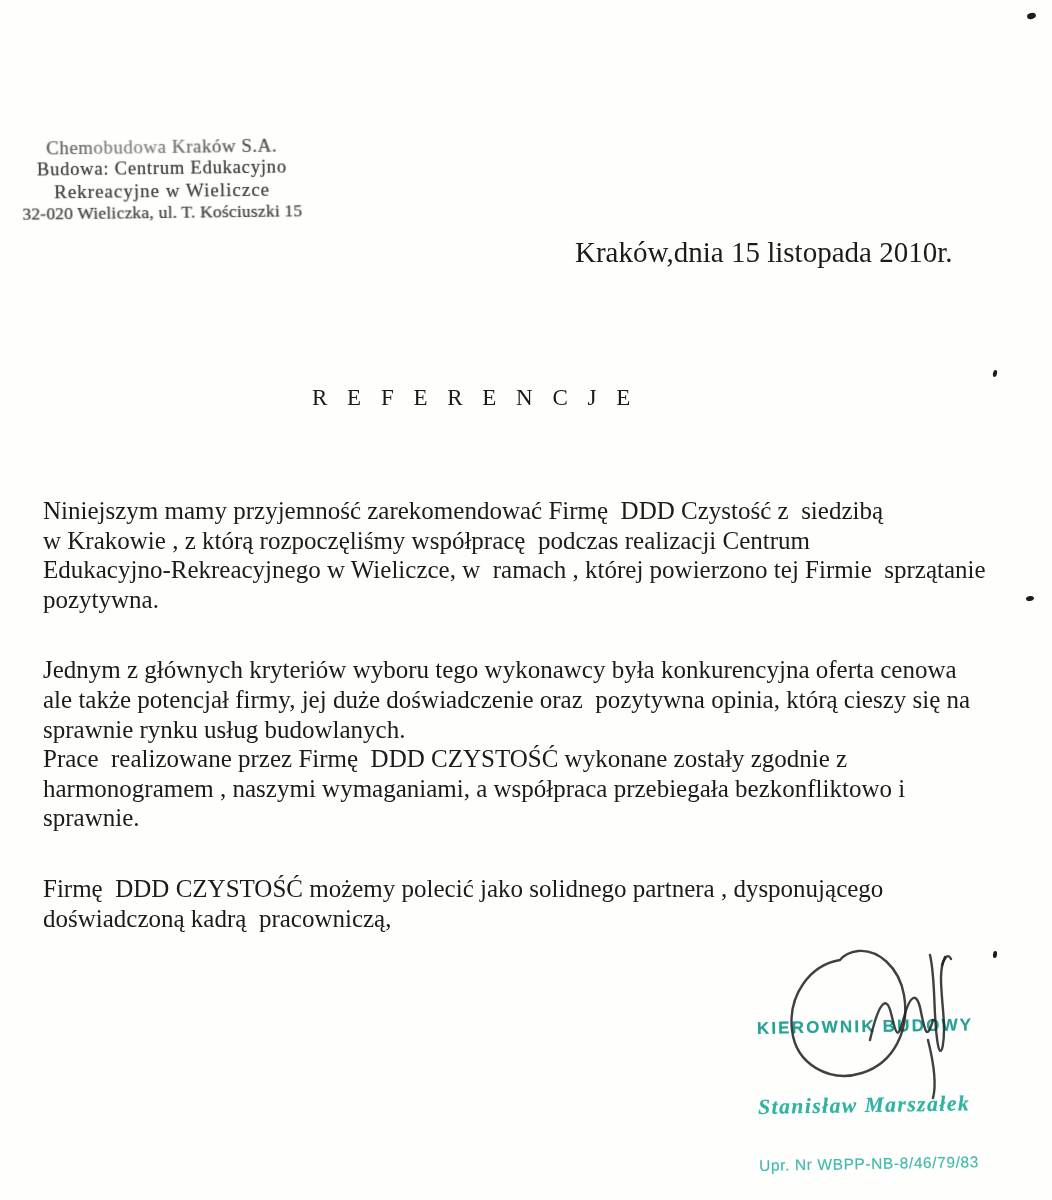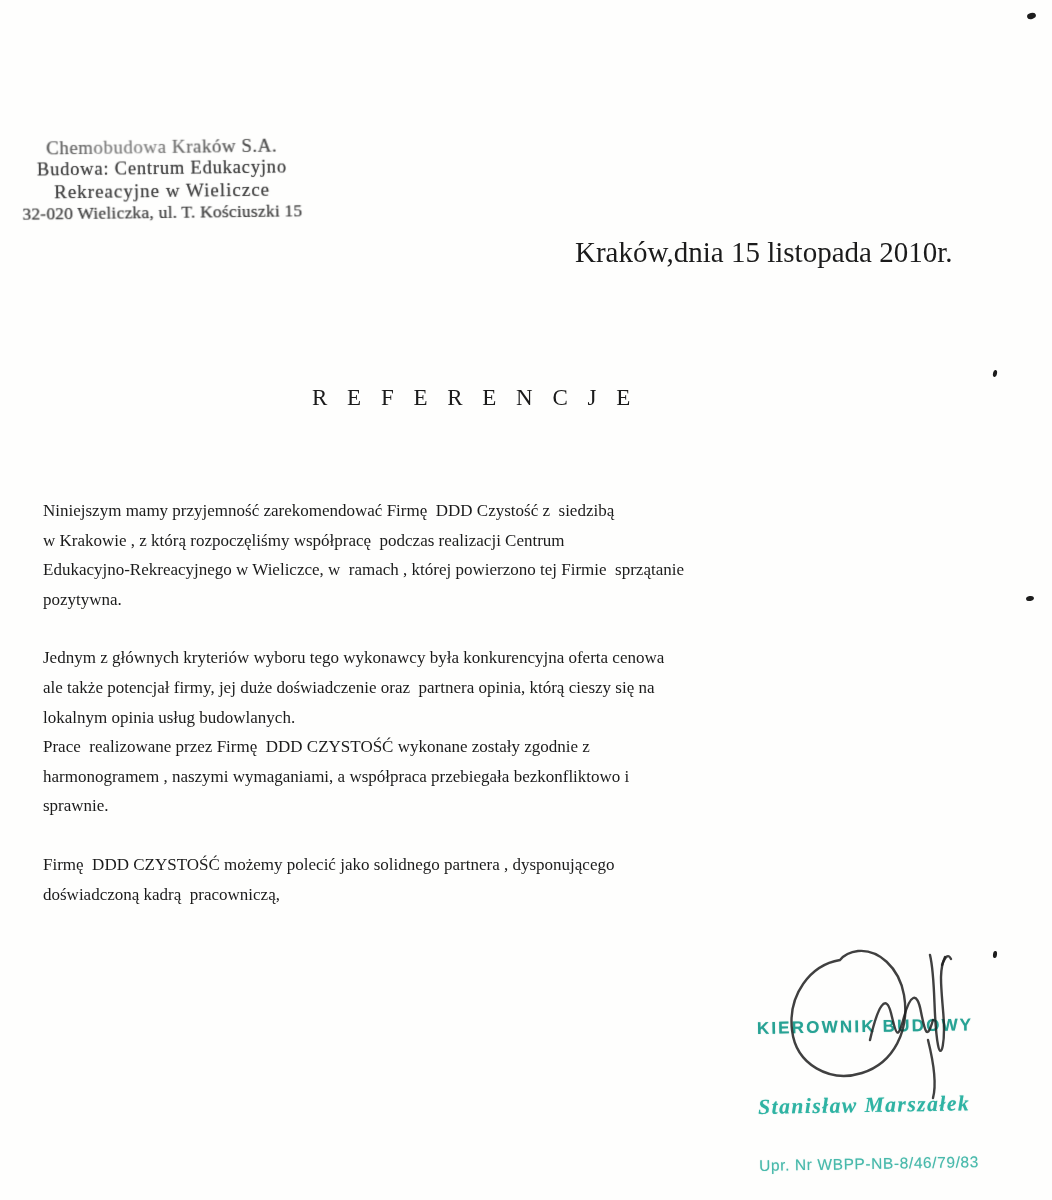--- a/index.html
+++ b/index.html
@@ -57,25 +57,25 @@
     font-size: 23px;
     letter-spacing: 7px;
     white-space: pre;
   }
 
   .body-text {
     position: absolute;
     left: 43px;
     top: 496px;
     width: 980px;
-    font-size: 17px;
+    font-size: 25px;
     line-height: 29.6px;
   }
   .paragraph { margin: 0; }
-  .paragraph + .paragraph { margin-top: 29px; }
+  .paragraph + .paragraph { margin-top: 41px; }
   .line { white-space: pre; }
 
   
   .signature-stamp {
     position: absolute;
     left: 758px;
     top: 981px;
     transform: rotate(-1deg);
     white-space: pre;
   }
@@ -141,22 +141,22 @@
 
   <div class="body-text">
     <div class="paragraph">
       <div class="line">Niniejszym mamy przyjemność zarekomendować Firmę  DDD Czystość z  siedzibą</div>
       <div class="line">w Krakowie , z którą rozpoczęliśmy współpracę  podczas realizacji Centrum</div>
       <div class="line">Edukacyjno-Rekreacyjnego w Wieliczce, w  ramach , której powierzono tej Firmie  sprzątanie</div>
       <div class="line">pozytywna.</div>
     </div>
     <div class="paragraph">
       <div class="line">Jednym z głównych kryteriów wyboru tego wykonawcy była konkurencyjna oferta cenowa</div>
-      <div class="line">ale także potencjał firmy, jej duże doświadczenie oraz  partnera opinia, którą cieszy się na</div>
-      <div class="line">lokalnym opinia usług budowlanych.</div>
+      <div class="line">ale także potencjał firmy, jej duże doświadczenie oraz  pozytywna opinia, którą cieszy się na</div>
+      <div class="line">sprawnie rynku usług budowlanych.</div>
       <div class="line">Prace  realizowane przez Firmę  DDD CZYSTOŚĆ wykonane zostały zgodnie z</div>
       <div class="line">harmonogramem , naszymi wymaganiami, a współpraca przebiegała bezkonfliktowo i</div>
       <div class="line">sprawnie.</div>
     </div>
     <div class="paragraph">
       <div class="line">Firmę  DDD CZYSTOŚĆ możemy polecić jako solidnego partnera , dysponującego</div>
       <div class="line">doświadczoną kadrą  pracowniczą,</div>
     </div>
   </div>
 

